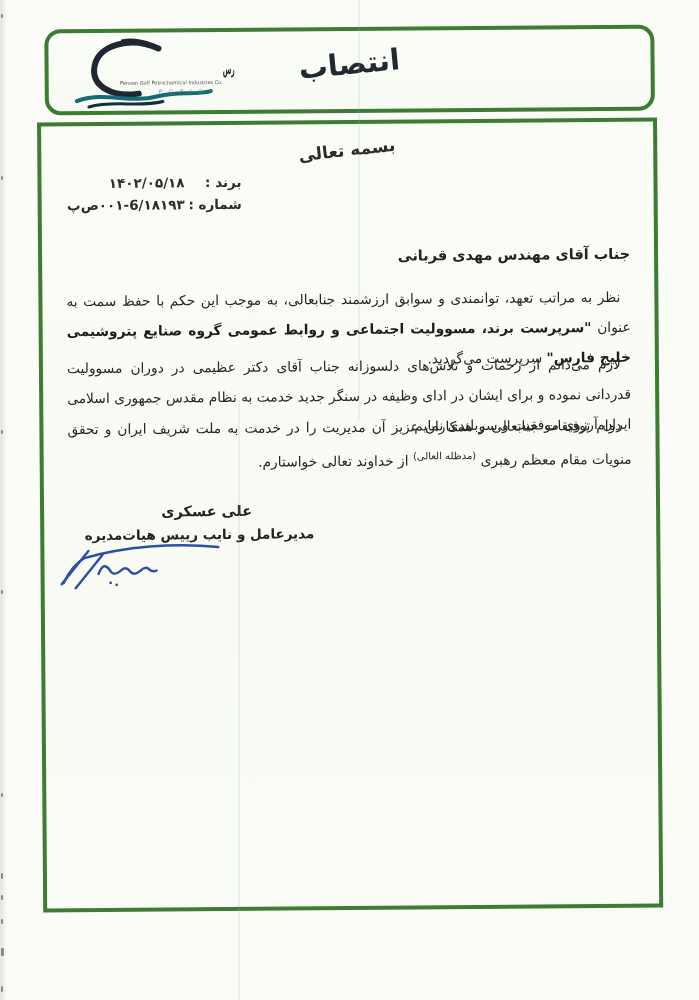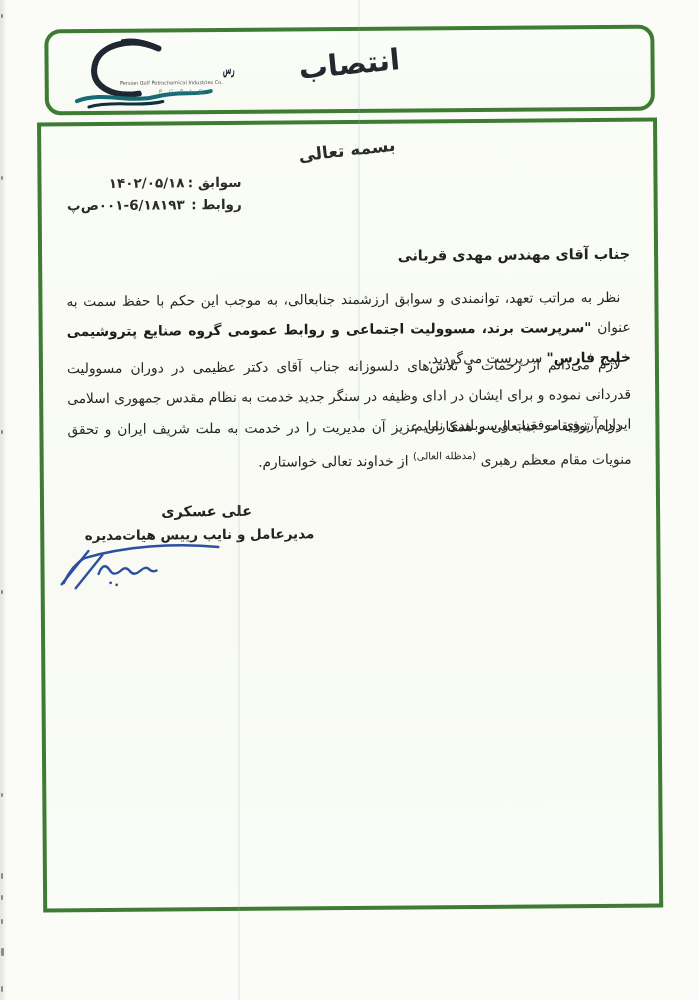--- a/index.html
+++ b/index.html
@@ -109,25 +109,25 @@
     </div>
 
     <div class="main-box">
 
       <div class="bismillah">
         <span>بسمه تعالی</span>
       </div>
 
       <div class="meta">
         <div class="meta-row">
-          <span class="meta-label">سوابق :</span>
+          <span class="meta-label">برند :</span>
           <span class="meta-value"><span class="ltr">۱۴۰۲/۰۵/۱۸</span></span>
         </div>
         <div class="meta-row">
-          <span class="meta-label">روابط :</span>
+          <span class="meta-label">شماره :</span>
           <span class="meta-value"><span class="ltr">۰۰۱-6/۱۸۱۹۳</span><span>ص‌پ</span></span>
         </div>
       </div>
 
       <div class="addressee">جناب آقای مهندس مهدی قربانی</div>
 
       <div class="para p1"><span>نظر به مراتب تعهد، توانمندی و سوابق ارزشمند جنابعالی، به موجب این حکم با حفظ سمت به عنوان </span><span class="b">"سرپرست برند، مسوولیت اجتماعی و روابط عمومی گروه صنایع پتروشیمی خلیج فارس"</span><span> سرپرست می‌گردید.</span></div>
 
       <div class="para p2">لازم می‌دانم از زحمات و تلاش‌های دلسوزانه جناب آقای دکتر عظیمی در دوران مسوولیت قدردانی نموده و برای ایشان در ادای وظیفه در سنگر جدید خدمت به نظام مقدس جمهوری اسلامی ایران آرزوی موفقیت و سربلندی نمایم.</div>
 

